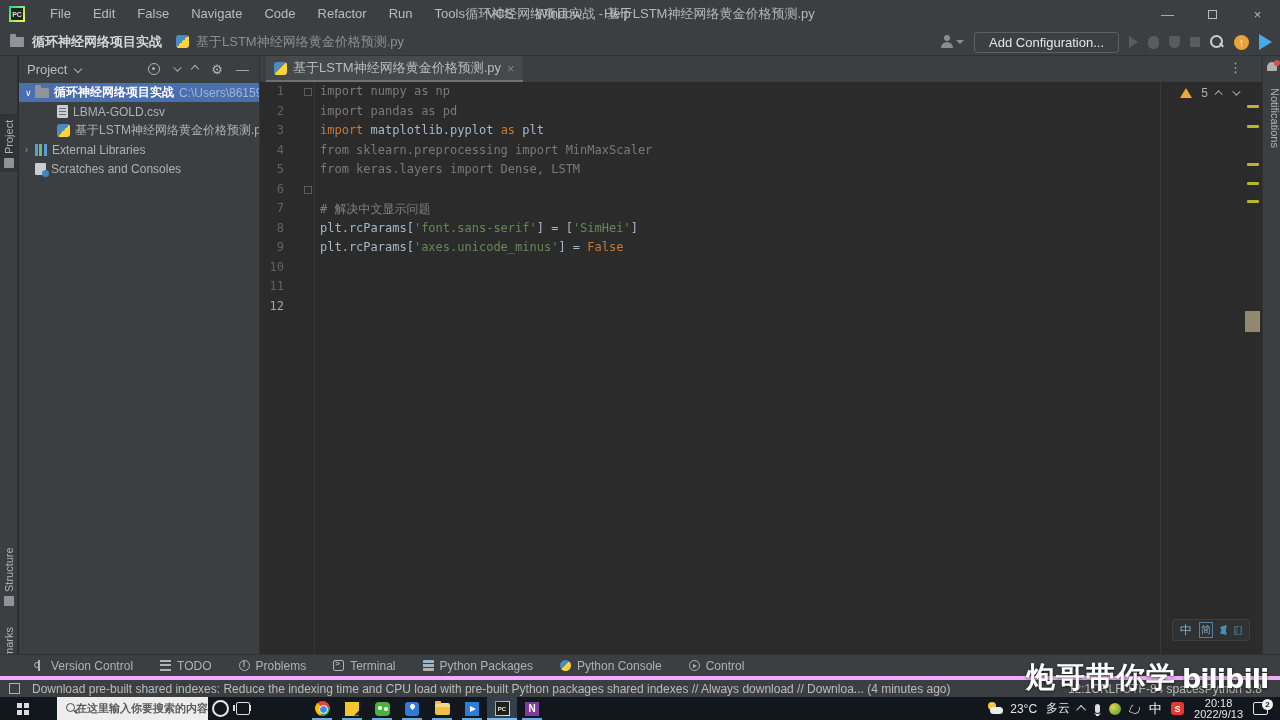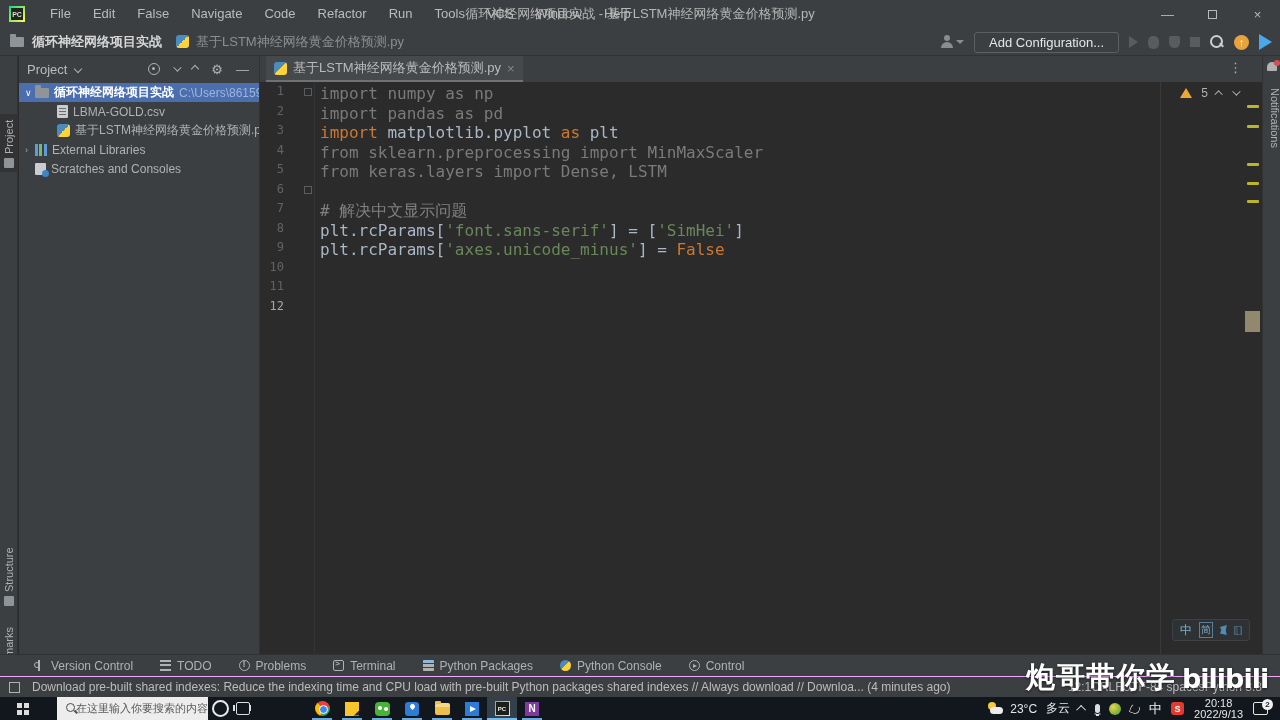--- a/index.html
+++ b/index.html
@@ -92,21 +92,21 @@
   #tab-kebab { position:absolute; right:20px; top:4px; color:#AFB1B3; font-size:13px; letter-spacing:0; }
   #code-surface { position:absolute; left:0; top:26px; width:1002px; height:572px; }
   #inspections { position:absolute; right:24px; top:4px; display:flex; align-items:center; gap:9px; color:#AFB1B3; font-size:12px; }
   .warn-tri { width:0; height:0; border-left:6px solid transparent; border-right:6px solid transparent; border-bottom:10px solid #F0A732; }
   #gutter { position:absolute; left:0; top:2px; width:24px; }
   .gut { height:19.5px; text-align:right; color:#606366; font-size:12px; font-family:"DejaVu Sans Mono", monospace; }
   .gut.cur { color:#A4A6A8; }
   #gutter-sep { position:absolute; left:54px; top:0; width:1px; height:572px; background:#333537; }
   #margin-guide { position:absolute; left:900px; top:0; width:1px; height:572px; background:#37393B; }
   #codelines { position:absolute; left:60px; top:2px; }
-  .cl { height:19.5px; font-size:16px; font-family:"DejaVu Sans Mono", monospace; white-space:pre; }
+  .cl { height:19.5px; font-size:12px; font-family:"DejaVu Sans Mono", monospace; white-space:pre; }
   .cl .k { color:#CC7832; } .cl .p { color:#A9B7C6; } .cl .g { color:#7A7A7A; }
   .cl .c { color:#808080; } .cl .s { color:#6A8759; }
   .fold-box { position:absolute; width:8px; height:8px; border:1px solid #5A5D5F; left:44px; }
   .err-mark { position:absolute; left:987px; width:12px; height:3px; background:#BBB529; border-radius:1px; }
   #scroll-thumb { position:absolute; left:985px; top:229px; width:15px; height:21px; background:#A5997A; opacity:.85; }
   
   #ime-pill { position:absolute; left:912px; top:537px; width:78px; height:22px; background:#2E3235;
     border:1px solid #3C4144; border-radius:3px; display:flex; align-items:center; gap:7px; padding:0 7px; }
   #ime-pill .cn { color:#7FAECB; font-size:12px; }
   #ime-pill .simp { color:#7FAECB; font-size:10px; border:1px solid #5A7E95; padding:0 1px; }
@@ -132,21 +132,21 @@
   .twi-terminal { border:1.5px solid #AFB1B3; border-radius:2px; }
   .twi-terminal::after { content:">"; position:absolute; left:1px; top:-2px; color:#AFB1B3; font-size:8px; font-weight:bold; }
   .twi-packages { background:linear-gradient(#8FB7DA 0 3px,transparent 3px 4px,#AFB1B3 4px 7px,transparent 7px 8px,#AFB1B3 8px 11px); border-radius:1px; }
   .twi-pyconsole { border-radius:50%; background:linear-gradient(135deg,#4B8BBE 0 50%,#FFD43B 50% 100%); }
   .twi-services { border:1.5px solid #AFB1B3; border-radius:50%; }
   .twi-services::after { content:""; position:absolute; left:3.5px; top:2.5px; width:0; height:0;
     border-left:4px solid #AFB1B3; border-top:2.5px solid transparent; border-bottom:2.5px solid transparent; }
 
   
   #statusbar { position:absolute; left:0; top:676px; width:1280px; height:21px; background:#3C3F41;
-    border-top:1px solid #f0abfc; display:flex; align-items:center; color:#BBBBBB; font-size:12px; }
+    border-top:4px solid #f0abfc; display:flex; align-items:center; color:#BBBBBB; font-size:12px; }
   #sb-switcher { width:11px; height:11px; border:1.5px solid #AFB1B3; margin-left:9px; }
   #sb-message { margin-left:12px; white-space:nowrap; }
   #sb-right { position:absolute; right:18px; display:flex; white-space:nowrap; }
 
   
   #watermark { position:absolute; left:1026px; top:658px; z-index:60; display:flex; align-items:center; gap:6px;
     color:#FFFFFF; text-shadow:0 1px 3px rgba(0,0,0,.6); pointer-events:none; }
   #wm-text { font-size:29px; font-weight:bold; letter-spacing:1px; }
   #wm-brand { font-size:27px; font-weight:bold; letter-spacing:-1px; font-family:"DejaVu Sans", sans-serif; }
 
@@ -154,21 +154,21 @@
   #taskbar { position:absolute; left:0; top:697px; width:1280px; height:23px; background:#12171D; }
   #start-btn { position:absolute; left:0; top:0; width:46px; height:23px; display:flex; align-items:center; justify-content:center; }
   .win-logo { width:12px; height:12px;
     background:conic-gradient(#DCDCDC 0 360deg); 
     -webkit-mask:linear-gradient(#000 0 5px,transparent 5px 7px,#000 7px 12px),linear-gradient(90deg,#000 0 5px,transparent 5px 7px,#000 7px 12px);
     -webkit-mask-composite:source-in; mask-composite:intersect; }
   #search-box { position:absolute; left:57px; top:0; width:151px; height:23px; background:#EDEDED; display:flex; align-items:center; }
   #search-box .mag { position:relative; width:12px; height:12px; margin:0 7px 0 9px; }
   #search-box .mag::before { content:""; position:absolute; left:0; top:0; width:7px; height:7px; border:1.5px solid #4A4A4A; border-radius:50%; }
   #search-box .mag::after { content:""; position:absolute; left:8px; top:8px; width:4px; height:1.5px; background:#4A4A4A; transform:rotate(45deg); }
-  #search-placeholder { color:#5A5A5A; font-size:11px; white-space:nowrap; }
+  #search-placeholder { color:#5A5A5A; font-size:11px; white-space:nowrap;font-weight:bold; }
   #cortana-btn { position:absolute; left:212px; top:3px; width:17px; height:17px; border:2px solid #E8E8E8; border-radius:50%; }
   #taskview-btn { position:absolute; left:236px; top:5px; width:14px; height:13px; border:1.5px solid #DDDDDD; border-radius:2px; }
   #taskview-btn::after { content:""; position:absolute; left:-4px; top:2px; width:2px; height:6px; background:#DDDDDD; box-shadow:16px 0 #DDDDDD; }
   #taskbar-apps { position:absolute; left:307px; top:0; display:flex; }
   .tb-app { position:relative; width:30px; height:23px; display:flex; align-items:center; justify-content:center; }
   .tb-app.active { background:#33404C; }
   .tb-app .run-line { position:absolute; left:5px; bottom:0; width:20px; height:2px; background:#6CA9DD; }
   .tb-app.active .run-line { left:0; width:30px; background:#76B9ED; }
   .app-chrome { width:15px; height:15px; border-radius:50%;
     background:conic-gradient(from -40deg,#EA4335 0 33%,#34A853 0 66%,#FBBC05 0 100%); position:relative; }

